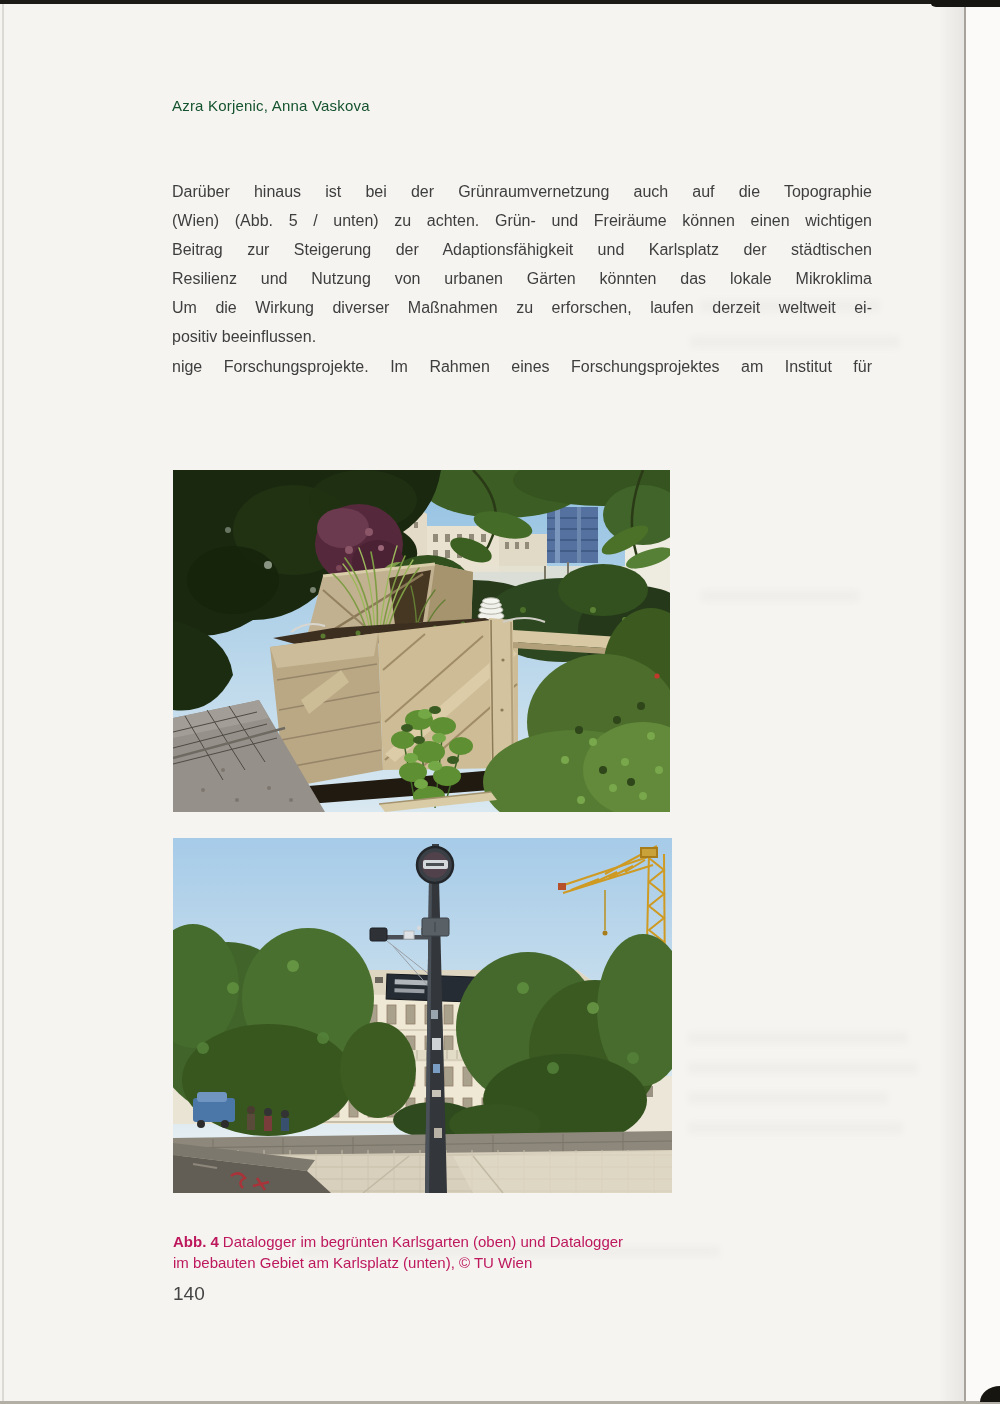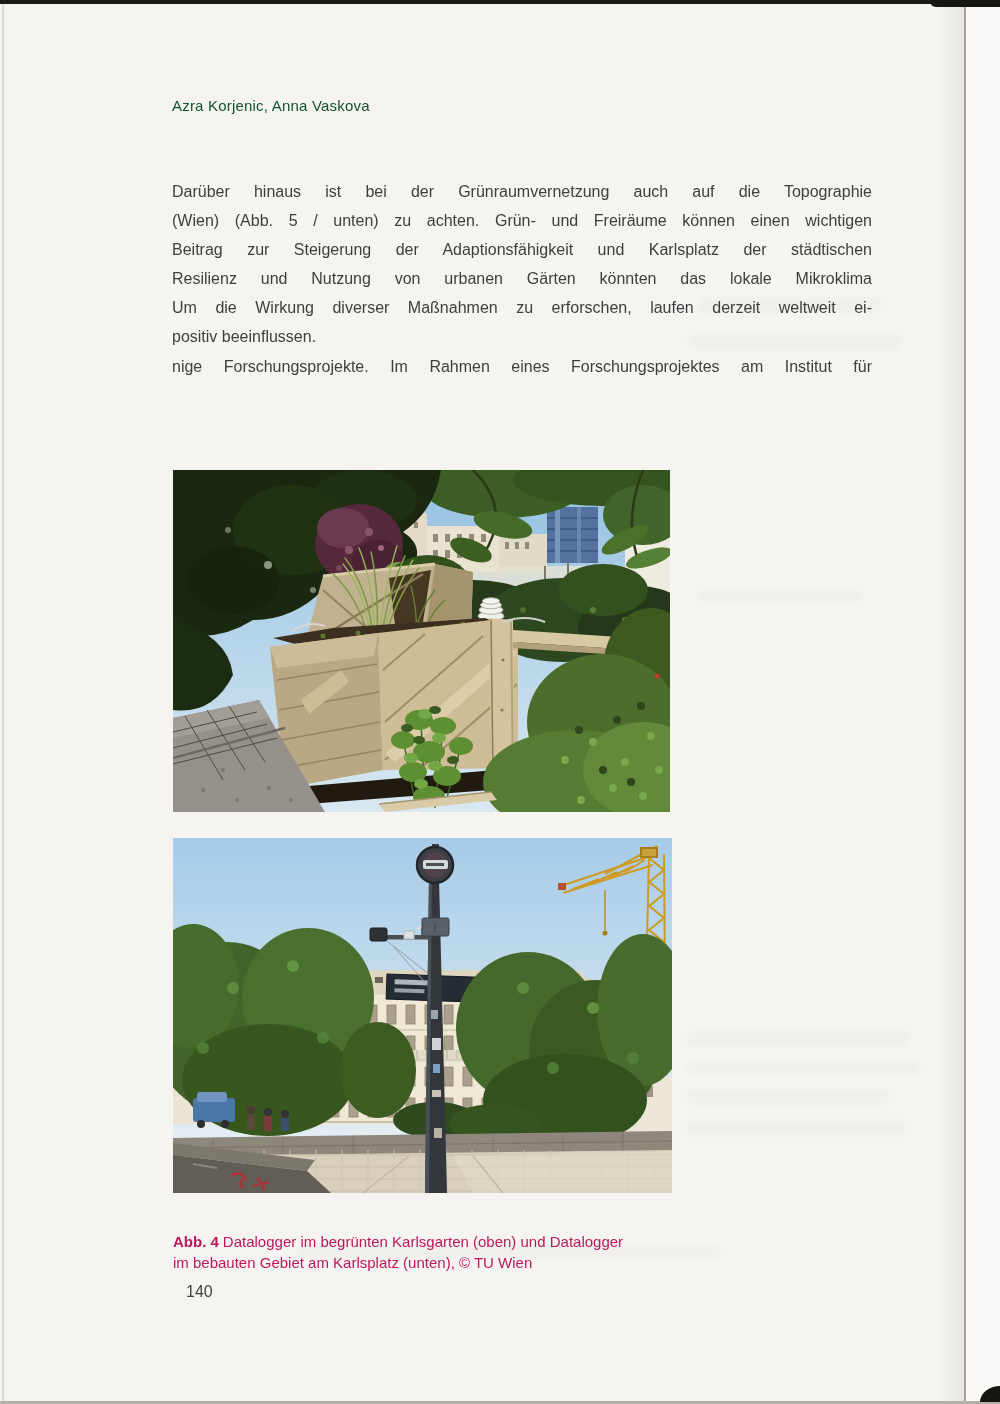--- a/index.html
+++ b/index.html
@@ -37,22 +37,22 @@
   .photo{position:absolute;display:block;}
   .photo1{left:173px;top:470px;}
   .photo2{left:173px;top:838px;}
 
   .caption{
     position:absolute;left:173px;top:1211px;width:540px;
     font-size:15px;line-height:21px;color:#be185d;margin-top:20px;
   }
   .caption b{font-weight:bold;margin-right:4px;}
   .pagenum{
-    position:absolute;left:186px;top:1283px;
-    font-size:16px;color:#444;
+    position:absolute;left:173px;top:1283px;
+    font-size:19px;color:#444;
   }
 </style>
 </head>
 <body>
 
 <div class="page">
 
   <div class="right-margin"></div>
   <div class="gutter-shadow"></div>
   <div class="divider"></div>

